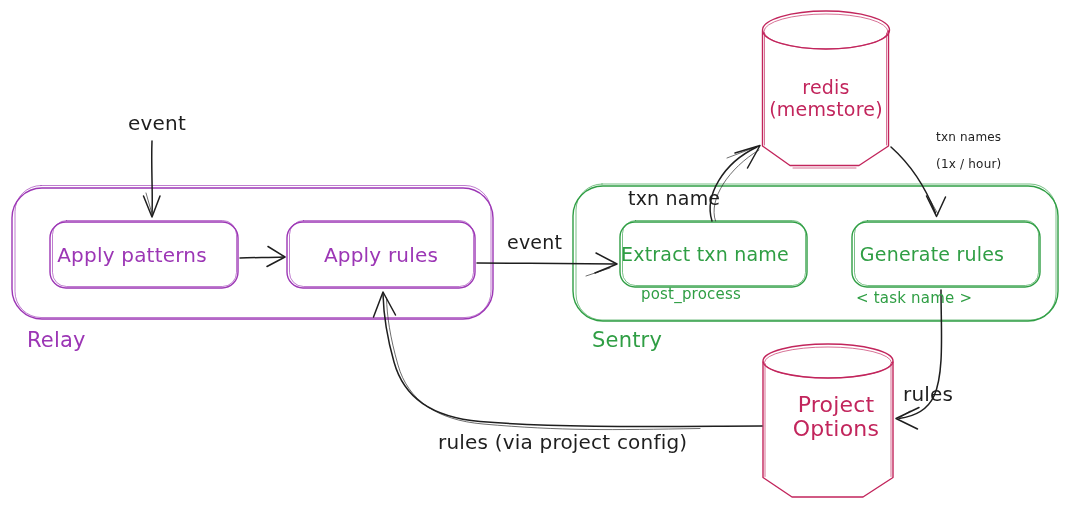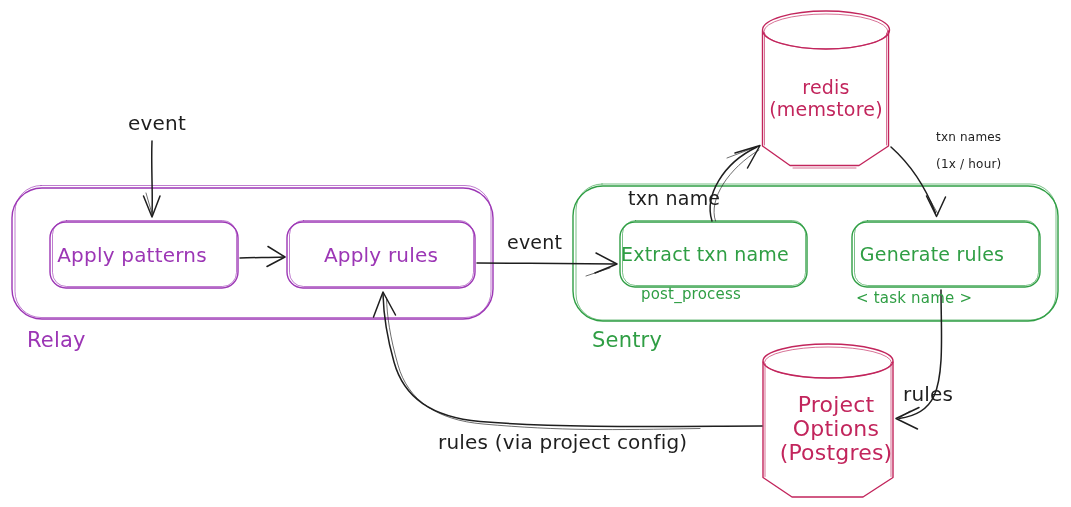--- a/index.html
+++ b/index.html
@@ -149,16 +149,15 @@
     <div>(1x / hour)</div>
   </div>
 
   <div class="t" style="left:903px;top:382px;">rules</div>
 
   <div class="t" style="left:438px;top:430px;">rules (via project config)</div>
 
   <div class="t center tc" style="left:763px;top:393px;width:130px;font-size:22px;line-height:24px;margin-left:8px;">
     <div>Project</div>
     <div>Options</div>
-    <div>(Postgres)</div>
   </div>
 
 </div>
 
 </body></html>

